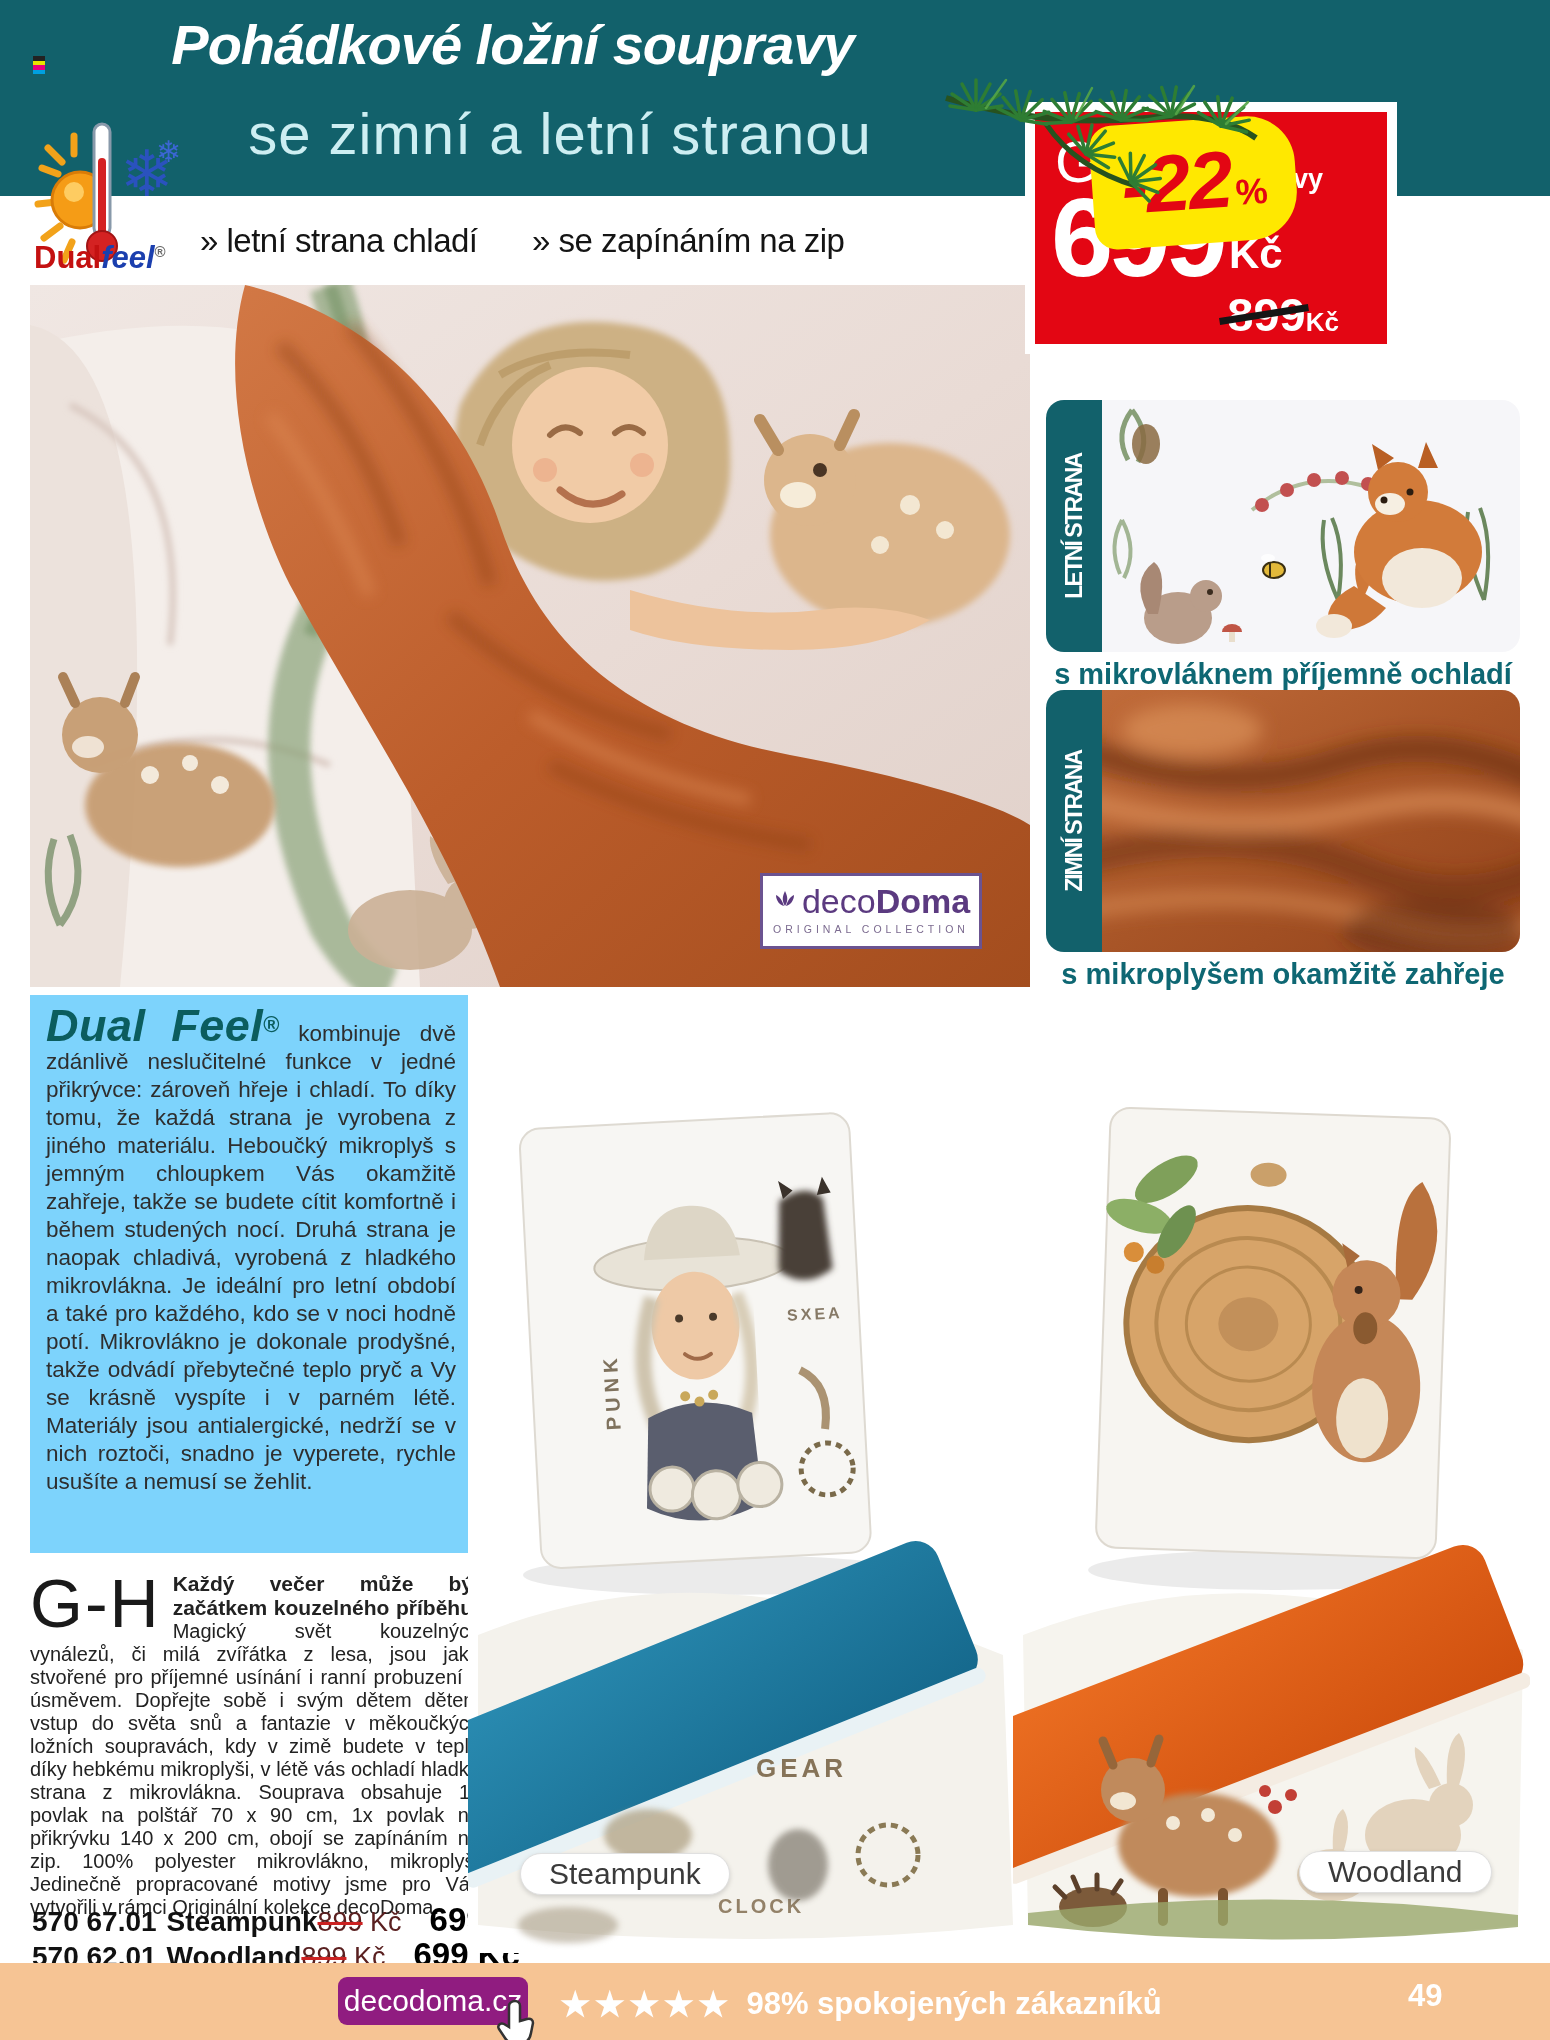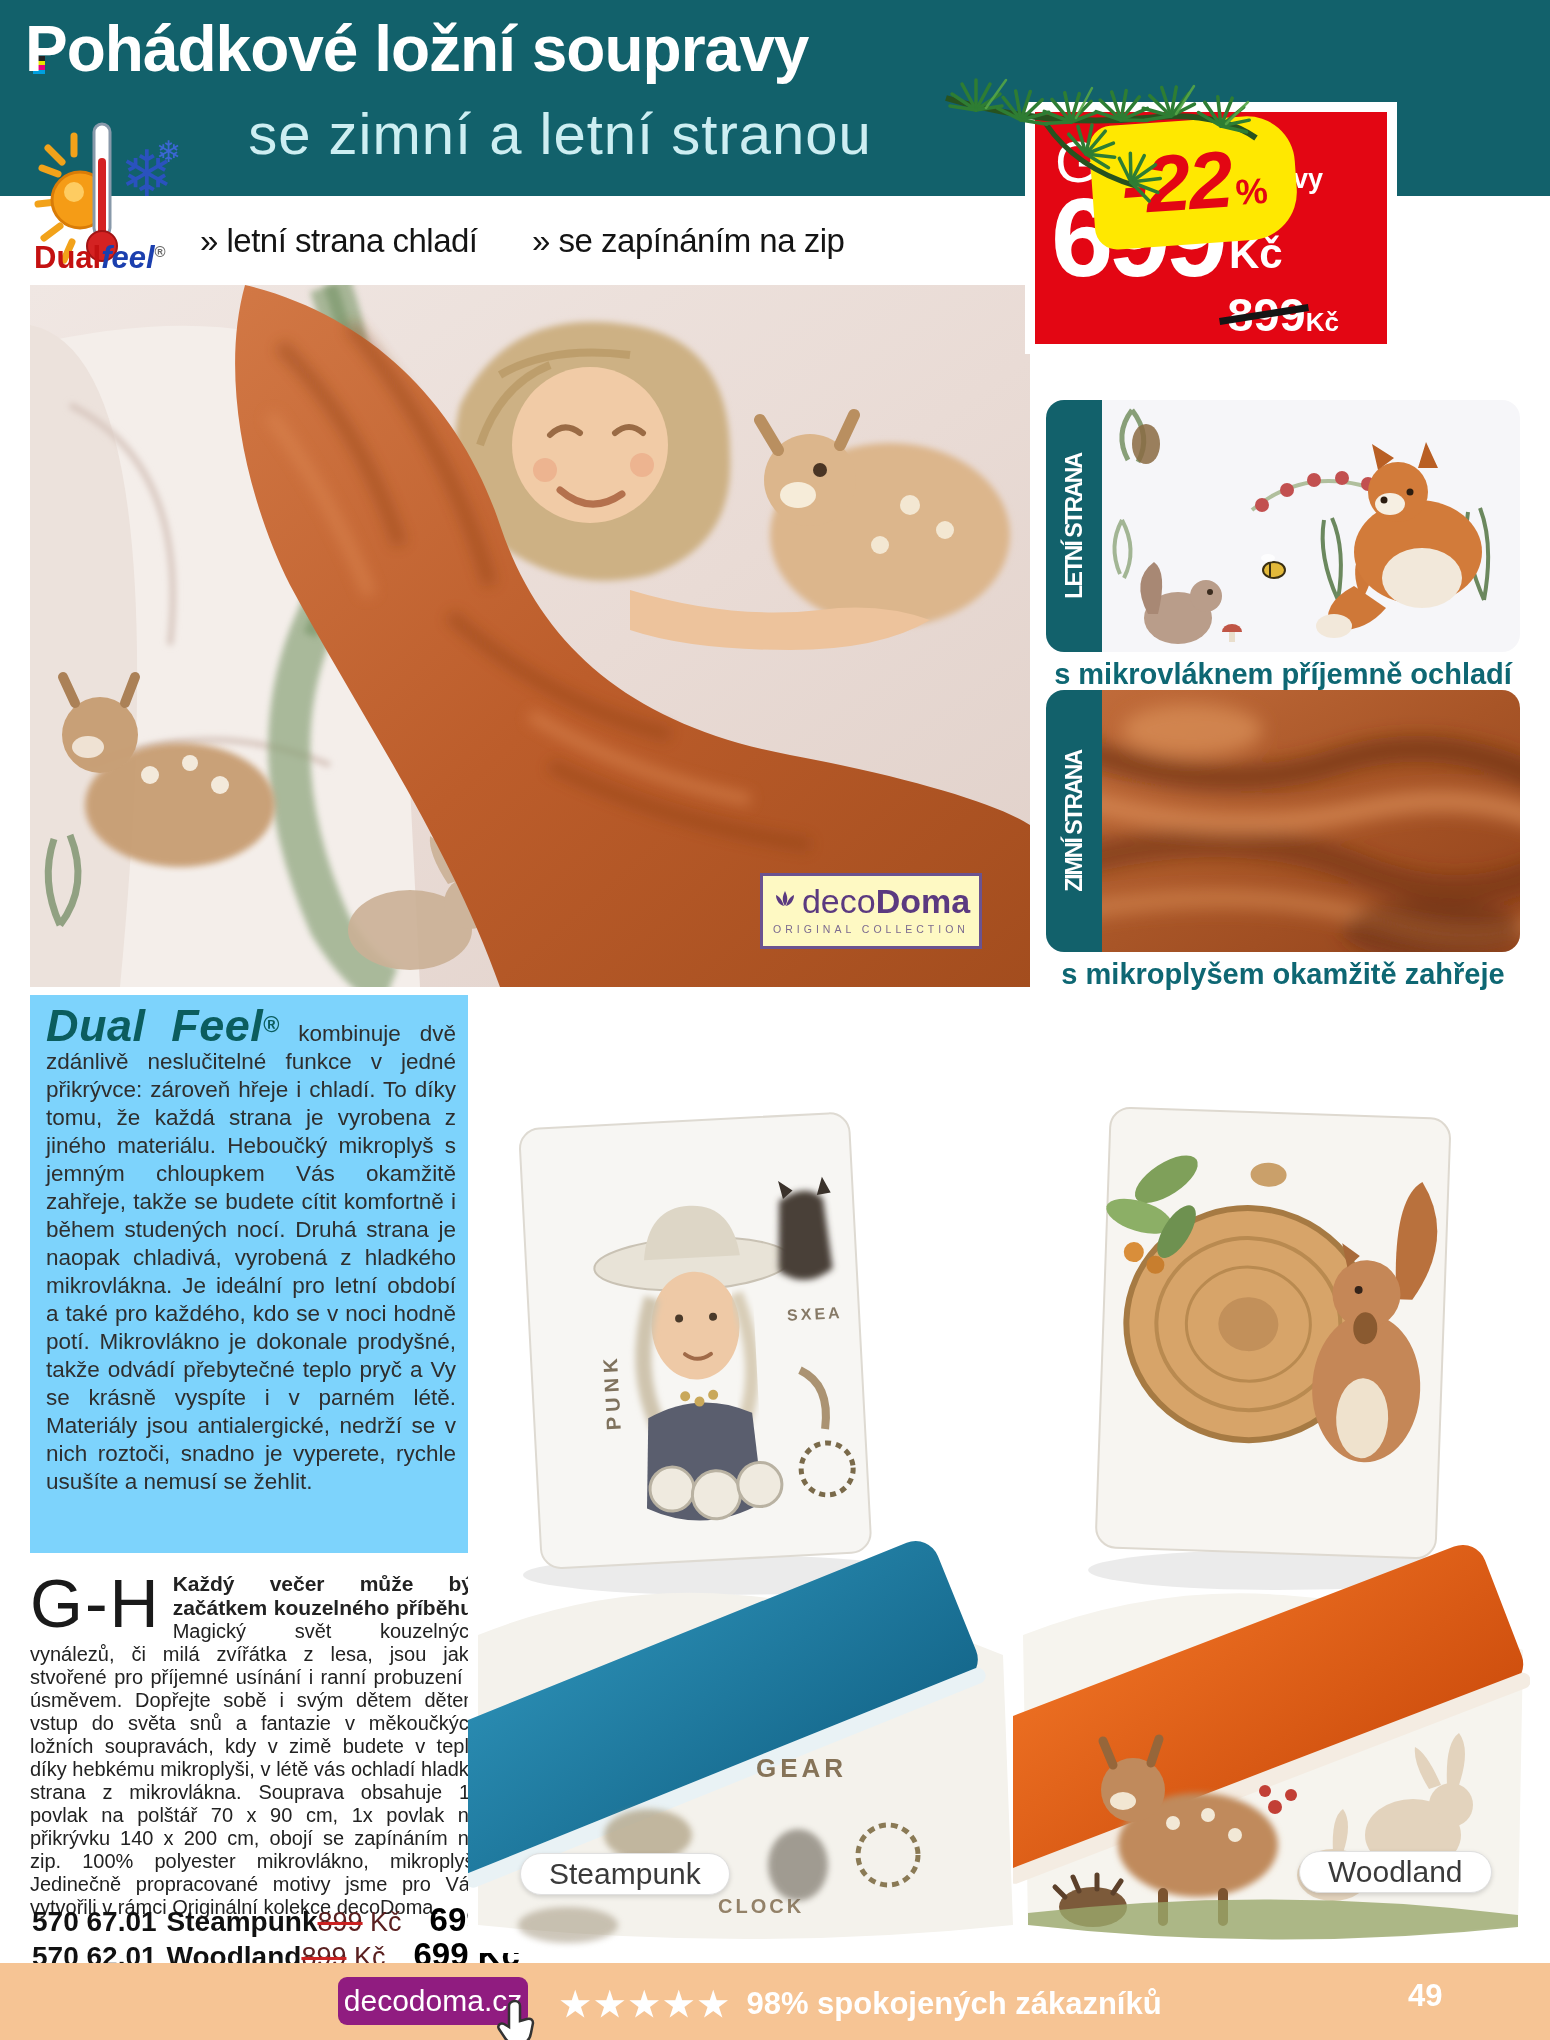--- a/index.html
+++ b/index.html
@@ -4,22 +4,22 @@
 <style>
   html,body{margin:0;padding:0;}
   body{width:1550px;height:2040px;position:relative;background:#ffffff;
        font-family:"Liberation Sans", sans-serif;overflow:hidden;}
   .abs{position:absolute;}
 
   
   .header-band{left:0;top:0;width:1550px;height:196px;background:#12616b;}
   .print-mark{left:33px;top:56px;width:12px;height:18px;display:flex;flex-direction:column;}
   .print-mark div{flex:1;}
-  .page-title{left:25px;top:12px;width:975px;color:#ffffff;
-      font-size:64px;font-weight:bold;letter-spacing:-1px;white-space:nowrap;}
+  .page-title{left:25px;top:12px;width:975px;text-align:center;color:#ffffff;
+      font-size:56px;font-weight:bold;letter-spacing:-1px;white-space:nowrap;font-style:italic;}
   .page-subtitle{left:60px;top:100px;width:1000px;text-align:center;color:#cdeef2;
       font-size:58px;font-weight:400;letter-spacing:1px;white-space:nowrap;}
 
   
   .logo-wrap{left:28px;top:118px;width:170px;height:160px;}
   .logo-text{left:34px;top:240px;font-size:31px;font-weight:bold;white-space:nowrap;}
   .logo-text .d{color:#c41111;}
   .logo-text .f{color:#1b3fae;font-style:italic;}
   .logo-text .r{color:#666;font-size:15px;vertical-align:super;}
 
@@ -45,21 +45,21 @@
   
   .disc-badge{left:1092px;top:120px;width:204px;height:124px;background:#ffe800;
       border-radius:22px 48px 48px 22px;transform:rotate(-4deg);z-index:3;
       display:flex;align-items:center;justify-content:center;}
   .disc-val{color:#e30613;font-size:80px;font-weight:800;font-style:italic;letter-spacing:-2px;}
   .disc-unit{color:#e30613;font-size:36px;font-weight:bold;margin:28px 0 0 4px;}
   .branch{left:926px;top:58px;z-index:4;pointer-events:none;}
 
   
   .main-photo{left:30px;top:285px;width:1000px;height:702px;overflow:hidden;background:#e9dcd6;}
-  .deco-badge{left:730px;top:588px;width:222px;height:76px;background:#fef9c3;
+  .deco-badge{left:730px;top:588px;width:222px;height:76px;background:#ffffff;
       border:3px solid #6b5390;box-sizing:border-box;text-align:center;position:absolute;}
   .deco-row{display:flex;align-items:center;justify-content:center;margin-top:6px;}
   .deco-name{font-size:34px;color:#5b3a80;}
   .deco-name .bold{font-weight:bold;}
   .deco-coll{font-size:10.5px;letter-spacing:4px;color:#7b6a8f;margin-top:2px;}
 
   
   .panel{display:flex;z-index:1;}
   .panel-strip{width:56px;background:#12616b;border-radius:18px 0 0 18px;
       display:flex;align-items:center;justify-content:center;}

